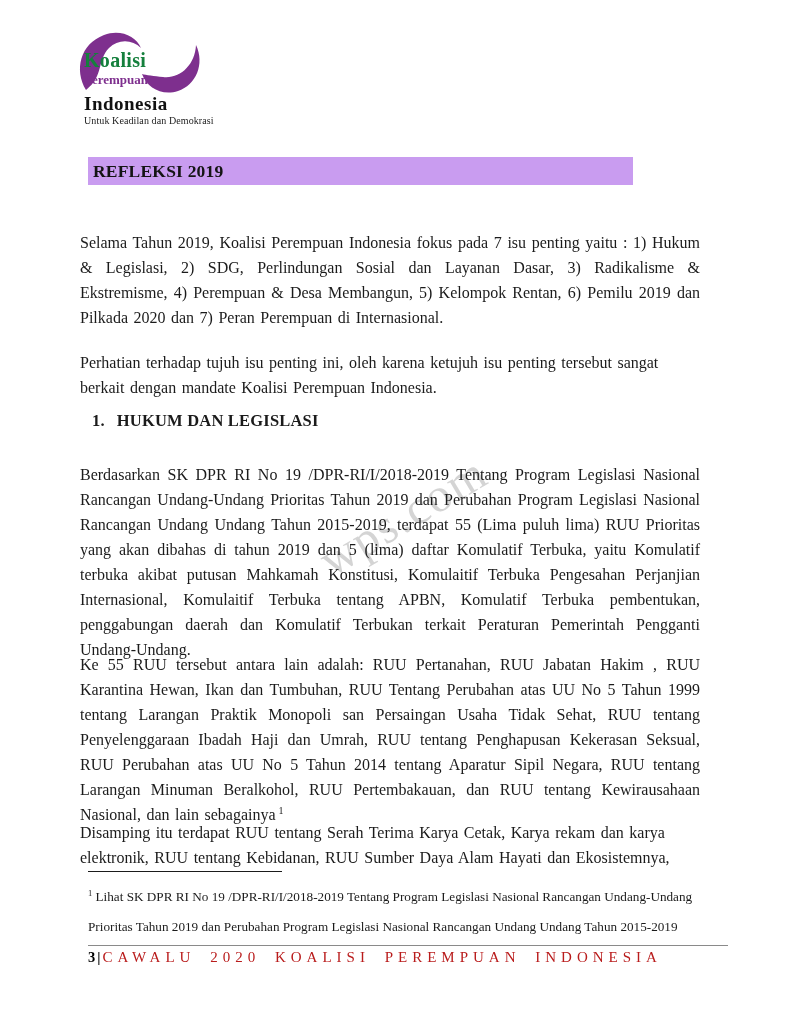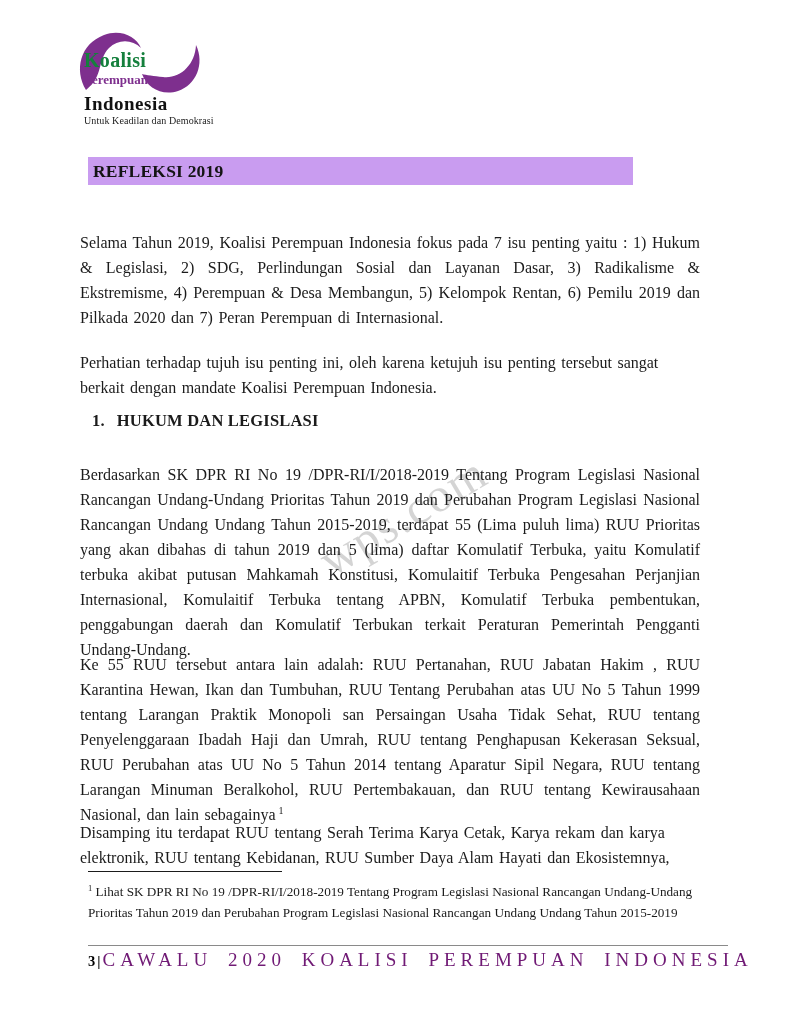--- a/index.html
+++ b/index.html
@@ -47,31 +47,31 @@
     font-weight:bold; font-size:16.5px; letter-spacing:0.2px;
   }
   .section-heading .sec-title { margin-left:12px; }
 
   sup.fn-ref { font-size:10px; vertical-align:super; line-height:0; margin-left:3px; }
 
   
   .footnote-rule { position:absolute; left:88px; top:871px; width:194px; height:1px; background:#1b1b1b; }
   .footnote {
     position:absolute; left:88px; top:878px; width:622px;
-    font-size:13.2px; line-height:21px; text-align:left; color:#1b1b1b;
+    font-size:13.2px; line-height:30px; text-align:left; color:#1b1b1b;
   }
   .footnote sup { font-size:8.5px; }
 
   
   .footer-rule { position:absolute; left:88px; top:945px; width:640px; height:1px; background:#8a8a8a; }
   .footer { position:absolute; left:88px; top:949px; display:flex; align-items:baseline; }
   .footer .pageno { font-weight:bold; font-size:14.5px; color:#000; }
   .footer .sep { font-weight:bold; font-size:14.5px; color:#000; margin:0 2px 0 2px; }
   .footer .footer-text {
-    font-size:19px; color:#701a75;
+    font-size:15px; color:#b91c1c;
     letter-spacing:5px; word-spacing:6px;
   }
 
   
   .watermark {
     position:absolute; left:268px; top:420px; width:270px; height:190px;
     display:flex; align-items:center; justify-content:center;
     z-index:0; pointer-events:none;
   }
   .watermark span {

